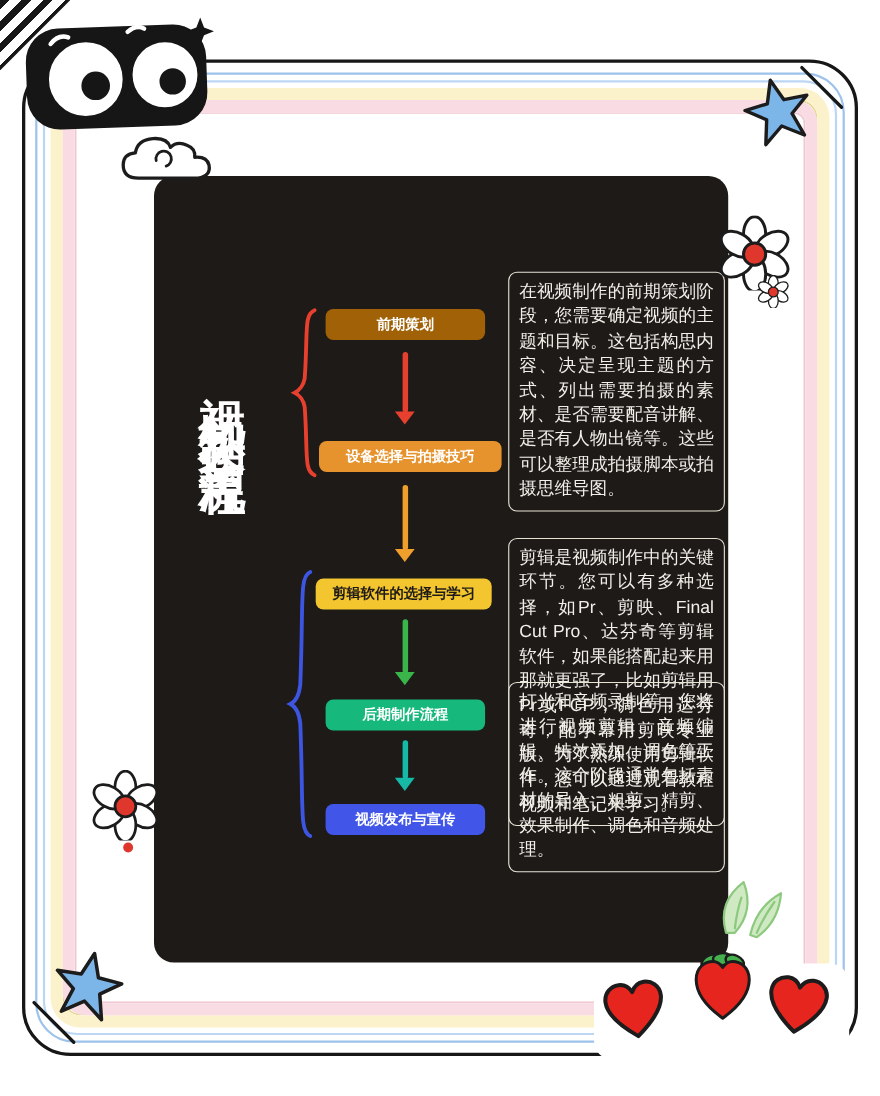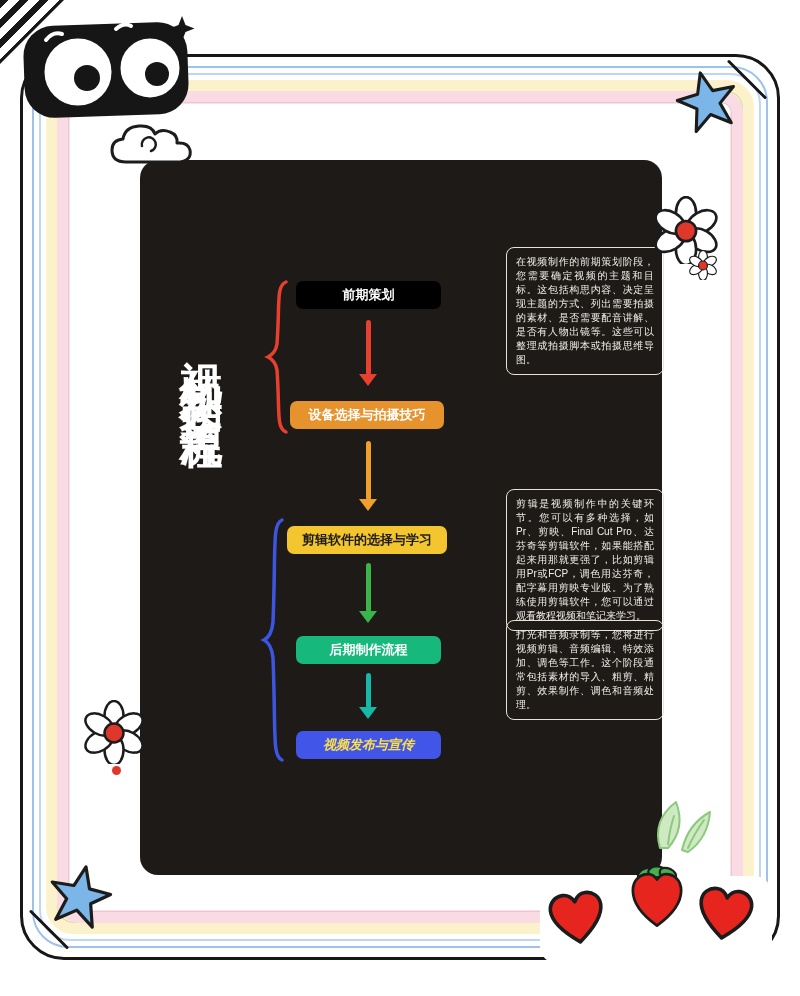--- a/index.html
+++ b/index.html
@@ -16,26 +16,26 @@
   .corner-line{position:absolute;height:3px;background:#171717;border-radius:2px;z-index:1;}
   .corner-tr{left:720px;top:78px;width:54px;transform:rotate(45deg);}
   .corner-bl{left:22px;top:928px;width:54px;transform:rotate(45deg);}
 
   
   .panel{position:absolute;left:140px;top:160px;width:522px;height:715px;background:var(--panel-bg,#1d1a18);border-radius:18px;z-index:2;}
   .v-title{position:absolute;left:40px;top:166px;writing-mode:vertical-lr;text-orientation:upright;font-size:43px;line-height:1;font-weight:bold;letter-spacing:12px;color:var(--title-color,#fff);}
 
   .pill{position:absolute;height:28px;border-radius:7px;font-size:13px;font-weight:bold;display:flex;align-items:center;justify-content:center;z-index:3;white-space:nowrap;}
   .pill-1{left:156px;top:121px;width:145px;}
-  .pill-2{left:150px;top:241px;width:154px;}
+  .pill-2{left:150px;top:241px;width:166px;}
   .pill-3{left:147px;top:366px;width:160px;}
   .pill-4{left:156px;top:476px;width:145px;}
   .pill-5{left:156px;top:571px;width:145px;}
 
-  .desc{position:absolute;left:322px;width:158px;border:1.5px solid var(--desc-border,#e9e3d6);border-radius:8px;padding:7px 9px;font-size:10px;line-height:1.4;color:var(--desc-text,#f2efe8);box-sizing:border-box;text-align:justify;margin-left:44px;}
+  .desc{position:absolute;left:322px;width:197px;border:1.5px solid var(--desc-border,#e9e3d6);border-radius:8px;padding:7px 9px;font-size:16px;line-height:1.4;color:var(--desc-text,#f2efe8);box-sizing:border-box;text-align:justify;}
   .desc-1{top:87px;}.desc-2{top:204px;}.desc-3{top:329px;}.desc-4{top:460px;}.desc-5{top:546px;}
 
   .arrow{position:absolute;left:219px;width:18px;display:flex;flex-direction:column;align-items:center;}
   .arrow .shaft{width:5px;flex:1;border-radius:2.5px;background:#888;}
   .arrow .head{width:0;height:0;border-left:9px solid transparent;border-right:9px solid transparent;border-top:12px solid #888;margin-top:-1px;}
   .arrow-1{top:160px;height:66px;}
   .arrow-2{top:281px;height:70px;}
   .arrow-3{top:403px;height:60px;}
   .arrow-4{top:513px;height:46px;}
 
@@ -85,25 +85,25 @@
   <div class="panel">
     <div class="v-title">视频制作全流程</div>
 
     <svg class="brace brace-top" viewBox="0 0 26 158" aria-hidden="true">
       <path d="M22 4 C12 8 16 24 13 66 C12 72 8 77 4 79 C8 81 12 86 13 92 C16 134 12 150 22 154"></path>
     </svg>
     <svg class="brace brace-bottom" viewBox="0 0 26 248" aria-hidden="true">
       <path d="M22 4 C12 8 16 30 13 106 C12 116 8 122 4 124 C8 126 12 132 13 142 C16 218 12 240 22 244"></path>
     </svg>
 
-    <div class="pill pill-1" style="background: #000000; color: rgb(255, 255, 255);">前期策划</div>
+    <div class="pill pill-1" style="background: #a16207; color: rgb(255, 255, 255);">前期策划</div>
     <div class="pill pill-2" style="background: rgb(230, 147, 46); color: rgb(255, 255, 255);">设备选择与拍摄技巧</div>
     <div class="pill pill-4" style="background: rgb(23, 184, 124); color: rgb(255, 255, 255);">后期制作流程</div>
     <div class="pill pill-3" style="background: rgb(243, 197, 46); color: rgb(29, 26, 24);">剪辑软件的选择与学习</div>
-    <div class="pill pill-5" style="background: rgb(65, 86, 232); color: #fde047; font-style: italic;">视频发布与宣传</div>
+    <div class="pill pill-5" style="background: rgb(65, 86, 232); color: #ffffff;">视频发布与宣传</div>
 
     <div class="arrow arrow-1">
         <div class="shaft" style="background: rgb(232, 64, 47);"></div>
         <div class="head" style="border-top-color: rgb(232, 64, 47);"></div>
       </div>
     <div class="arrow arrow-2">
         <div class="shaft" style="background: rgb(238, 159, 44);"></div>
         <div class="head" style="border-top-color: rgb(238, 159, 44);"></div>
       </div>
     <div class="arrow arrow-3">

